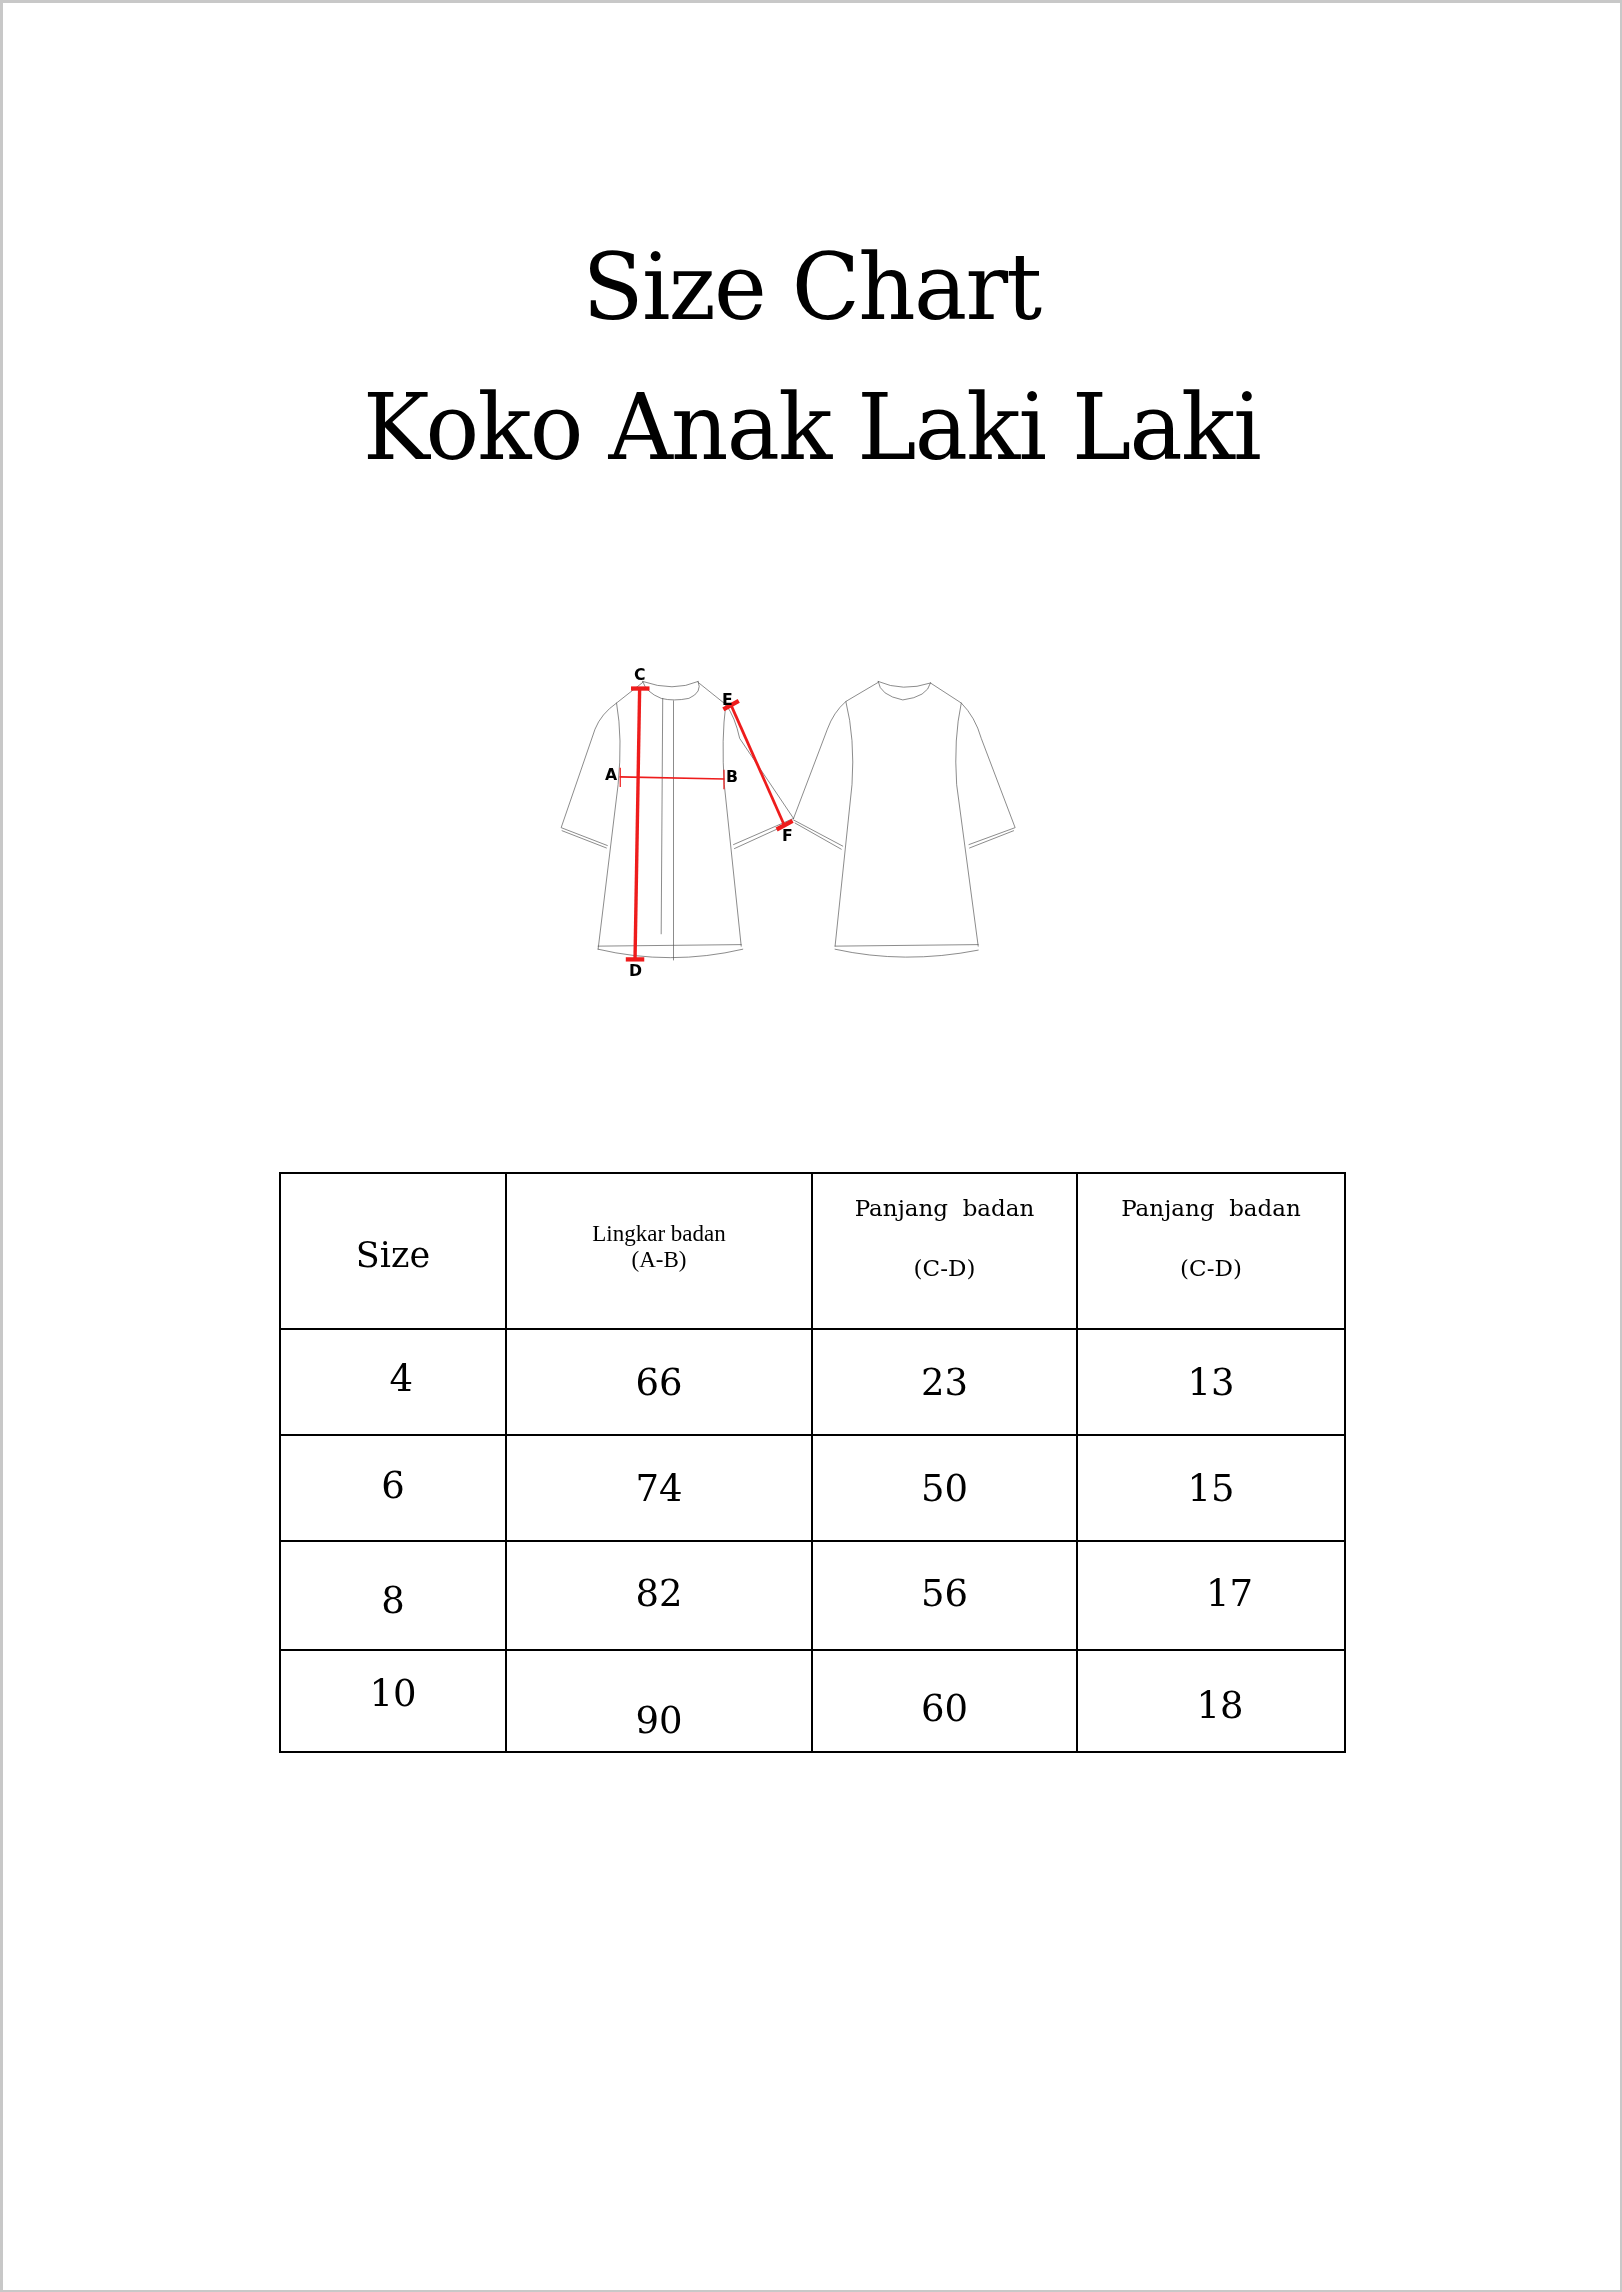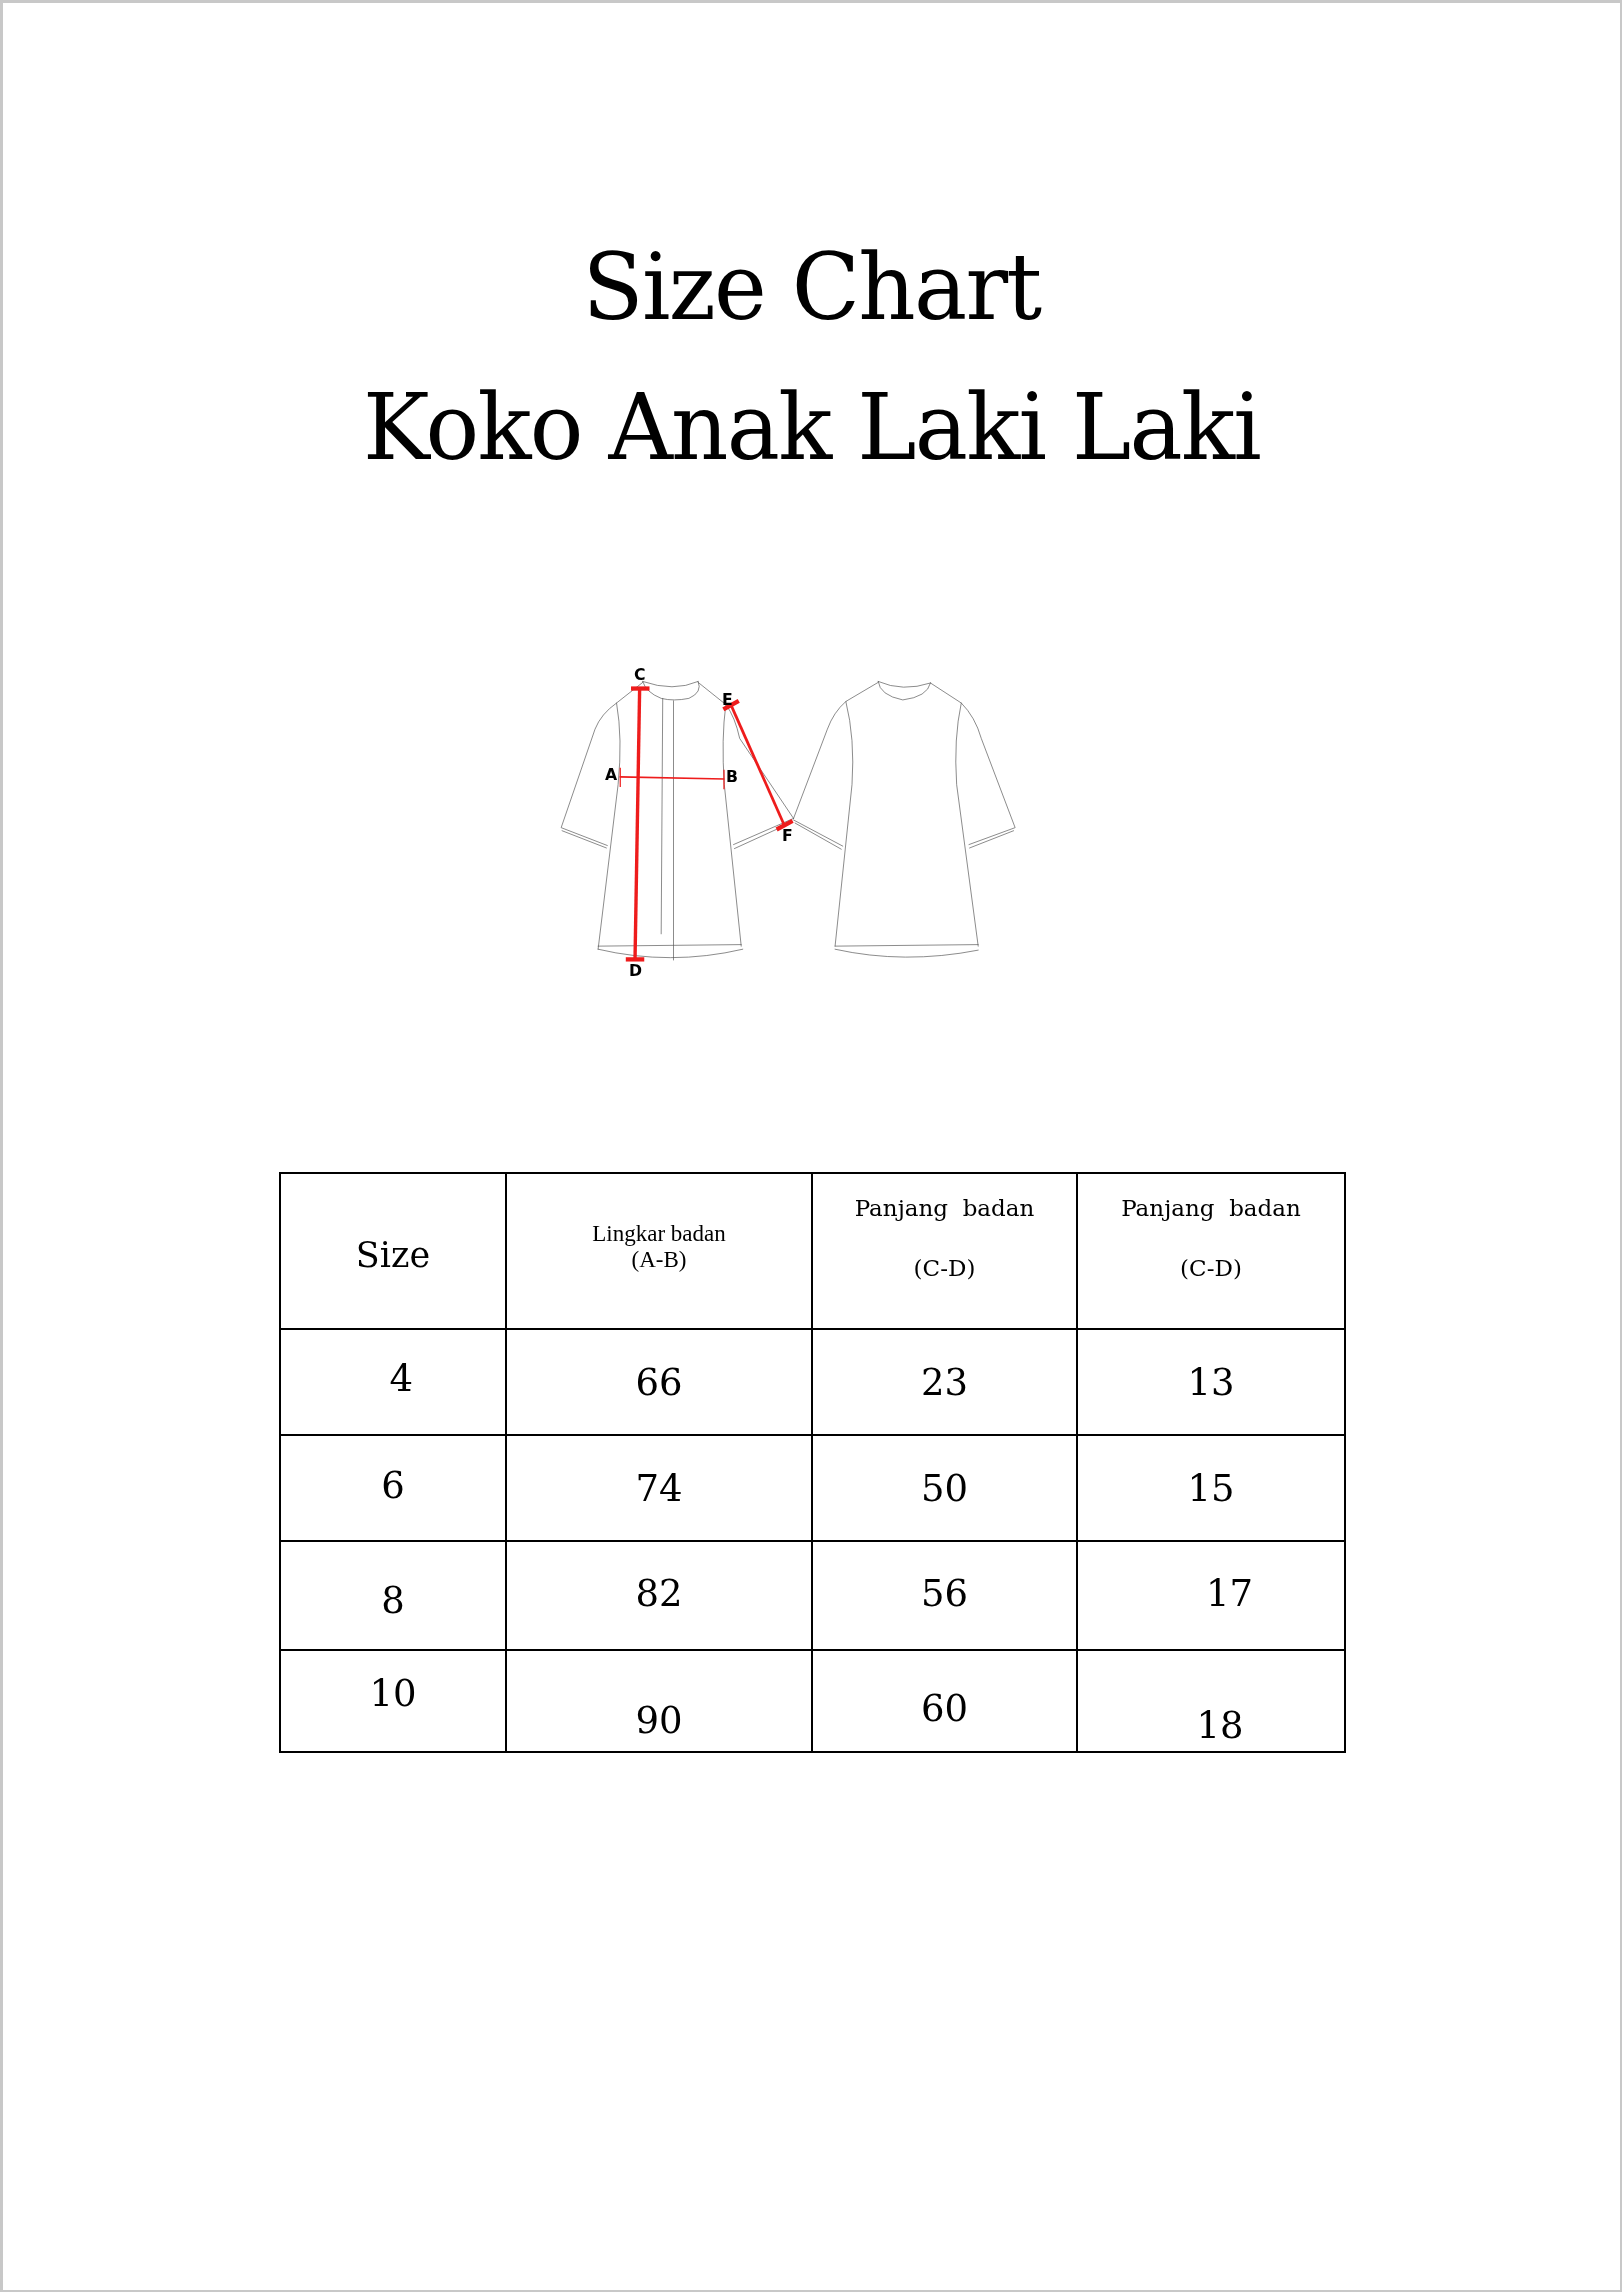--- a/index.html
+++ b/index.html
@@ -181,17 +181,17 @@
   <tr class="data-row" style="height:109px;">
     <td><span class="cell" style="top:4.6px;">8</span></td>
     <td><span class="cell" style="top:-1.8px;">82</span></td>
     <td><span class="cell" style="top:-1.8px;">56</span></td>
     <td><span class="cell" style="top:-1.8px;margin-left:37px;">17</span></td>
   </tr>
   <tr class="data-row" style="height:102px;">
     <td><span class="cell" style="top:-7.4px;">10</span></td>
     <td><span class="cell" style="top:19px;">90</span></td>
     <td><span class="cell" style="top:7.4px;">60</span></td>
-    <td><span class="cell" style="top:24px;margin-left:18px;">18</span></td>
+    <td><span class="cell" style="top:4px;margin-left:18px;">18</span></td>
   </tr>
 </tbody>
   </table>
 
 
 </body></html>

